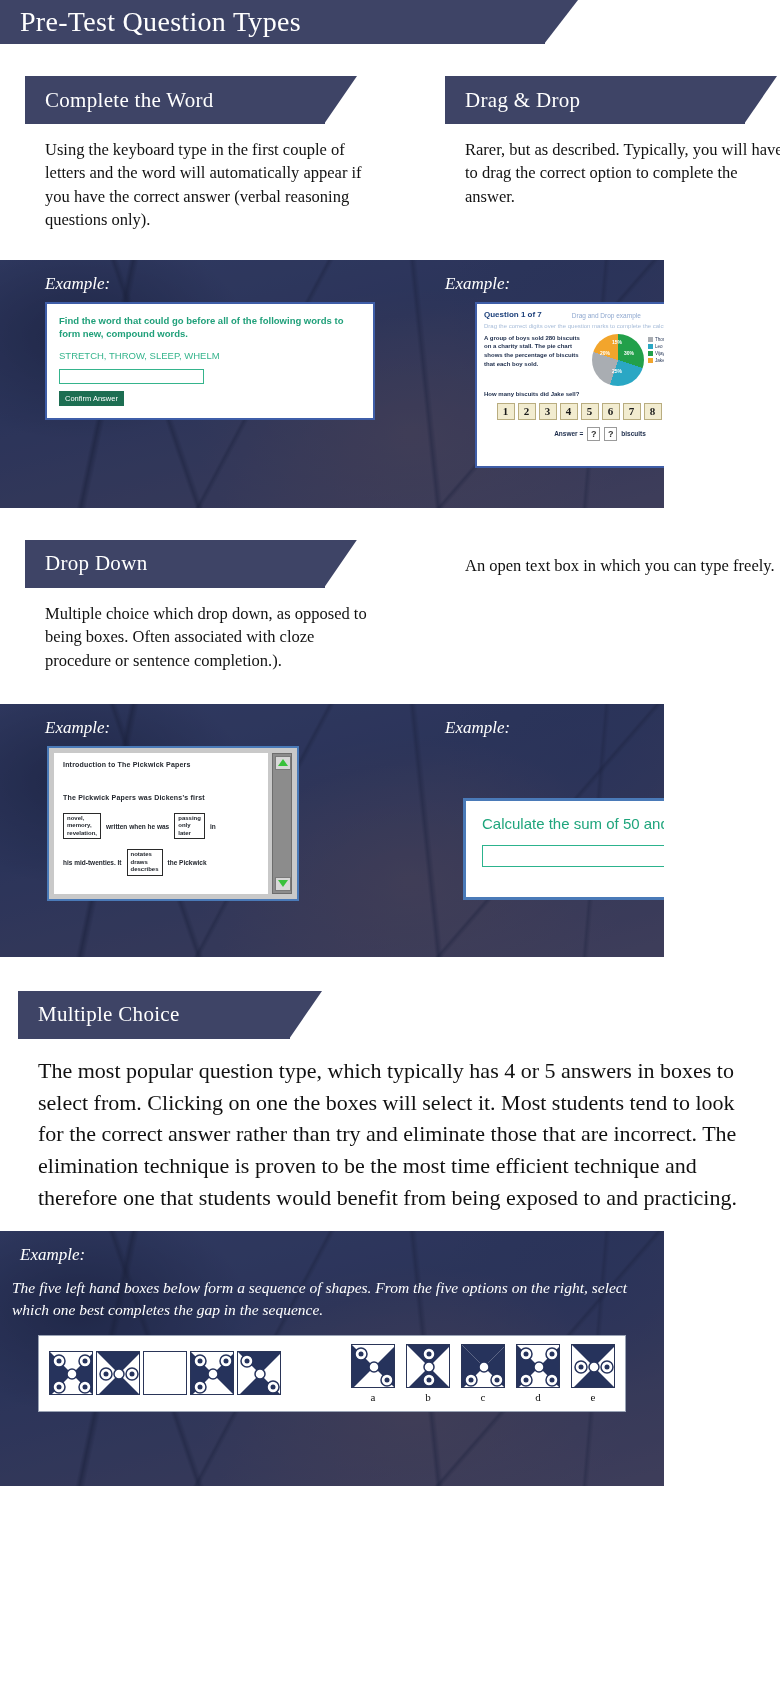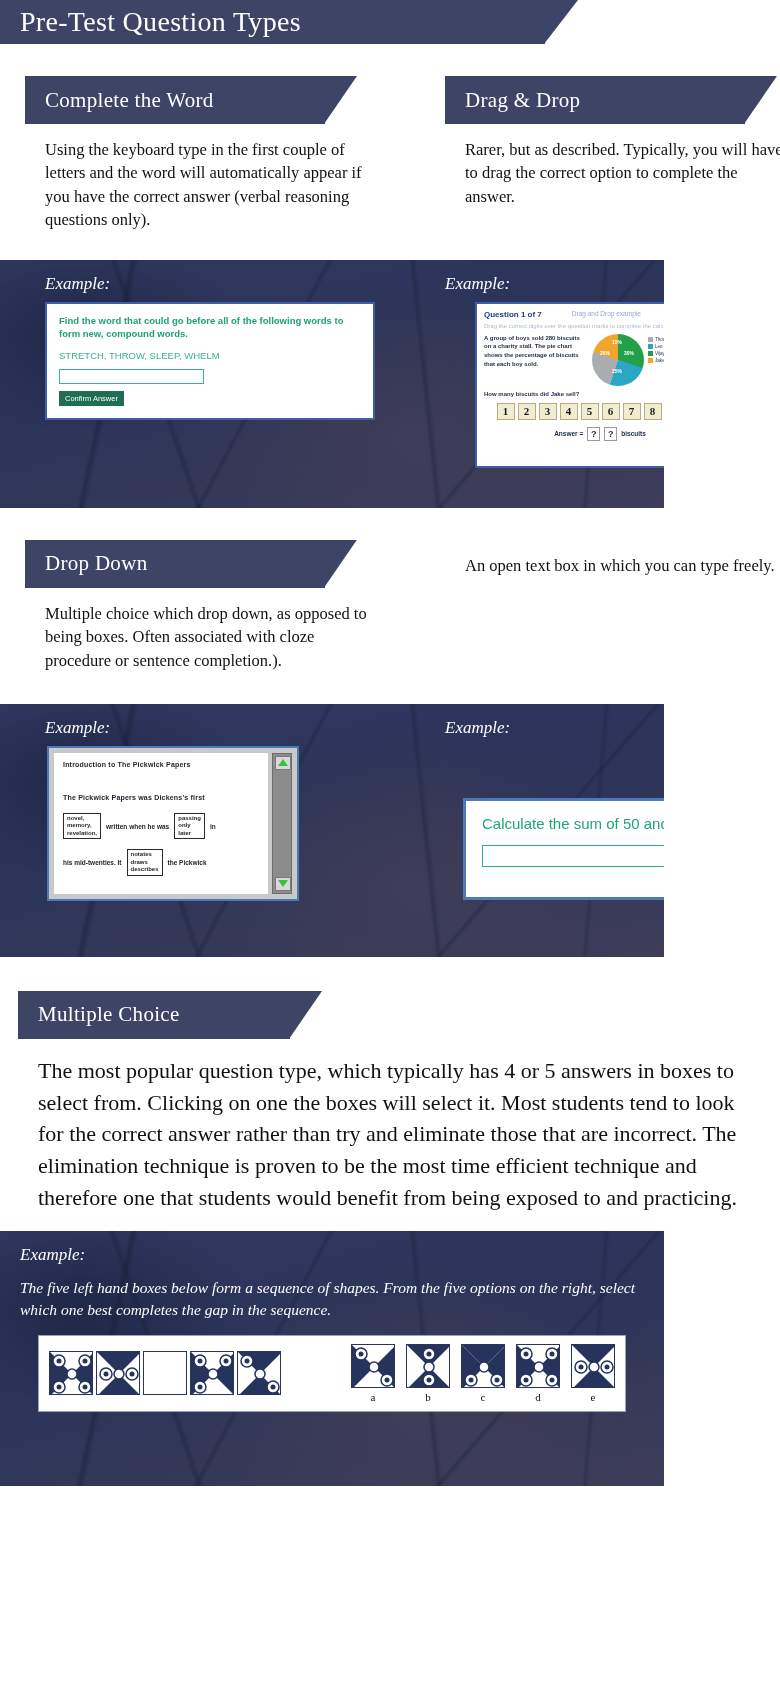--- a/index.html
+++ b/index.html
@@ -147,21 +147,21 @@
   }
 
   
   .card-dd {
     background: #ffffff;
     border: 2px solid #3f5ea8;
     width: 250px;
     padding: 6px 7px 7px 7px;
     font-family: "Liberation Sans", sans-serif;
   }
-  .dd-head { display: flex; align-items: flex-start; gap: 30px; }
+  .dd-head { display: flex; align-items: flex-end; gap: 30px; }
   .dd-qnum { color: #1b3f7a; font-weight: bold; font-size: 8px; }
   .dd-kind { color: #8fa8cf; font-size: 6.5px; }
   .dd-sub  { color: #a8bdd9; font-size: 6px; margin-top: 4px; }
   .dd-body { display: flex; margin-top: 5px; gap: 4px; }
   .dd-text { color: #1b2b4a; font-size: 6px; line-height: 1.45; font-weight: bold; width: 104px; }
   .pie {
     width: 52px; height: 52px; border-radius: 50%;
     background: conic-gradient(
       #22a04a 0deg 108deg,
       #2aa7c4 108deg 198deg,
@@ -247,21 +247,21 @@
 
   
   .mc-text {
     font-size: 22px; line-height: 1.44; color: #111;
     padding: 16px 22px 18px 20px;
   }
 
   
   .shapes-instr {
     color: #ffffff; font-style: italic; font-size: 15.5px; line-height: 1.4;
-    padding: 4px 26px 14px 20px;
+    padding: 4px 26px 14px 12px;
   }
   .shapes-panel {
     background: #ffffff; border: 1px solid #9aa3b5;
     margin: 0 38px; display: flex; align-items: center;
     padding: 8px 10px; gap: 10px;
   }
   .seq, .opts { display: flex; gap: 3px; }
   .opts { margin-left: auto; gap: 11px; }
   .opt-wrap { display: flex; flex-direction: column; align-items: center; gap: 3px; }
   .opt-letter { font-size: 11px; color: #111; font-family: "Liberation Serif", serif; }

